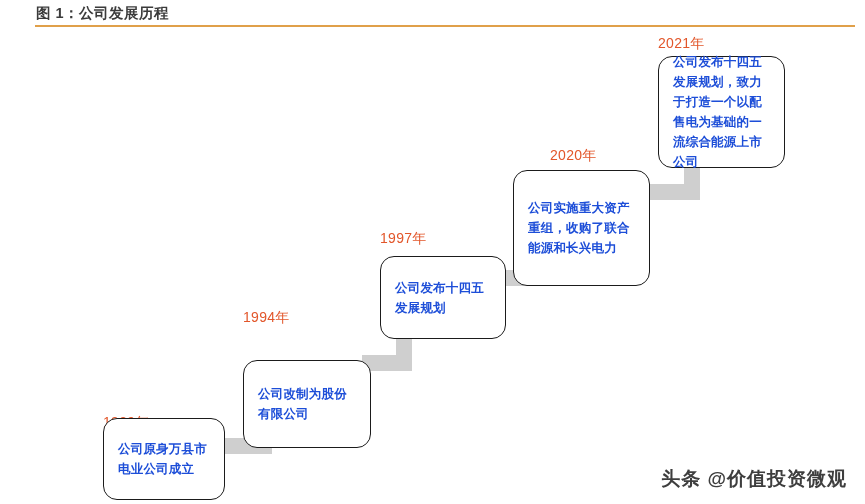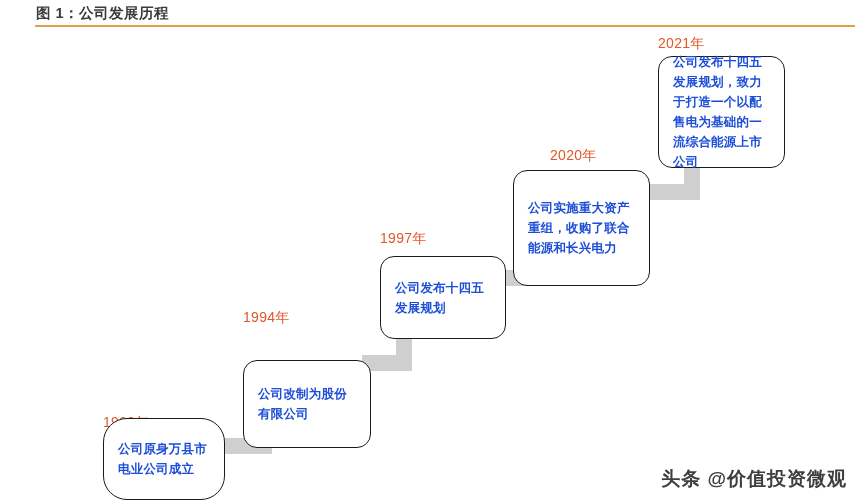--- a/index.html
+++ b/index.html
@@ -136,21 +136,21 @@
   </div>
 
   <div class="connector" style="left:650px;top:110px;">
     <svg width="62" height="66" viewBox="0 0 62 66">
       <path d="M0 54 L0 44 L34 44 L34 22 L26 22 L42 2 L58 22 L50 22 L50 60 L0 60 Z" fill="#cfcfcf"></path>
     </svg>
   </div>
 
   <div class="node">
     <div class="node-year" style="left:103px;top:384px;width:122px;">1929年</div>
-    <div class="node-box" style="left:103px;top:388px;width:122px;height:82px;border-radius:24px;">
+    <div class="node-box" style="left:103px;top:388px;width:122px;height:82px;">
       <div class="node-text">公司原身万县市电业公司成立</div>
     </div>
   </div>
 
   <div class="node">
     <div class="node-year" style="left:243px;top:279px;width:124px;">1994年</div>
     <div class="node-box" style="left:243px;top:310px;width:128px;height:88px;margin-top:20px;">
       <div class="node-text">公司改制为股份有限公司</div>
     </div>
   </div>

